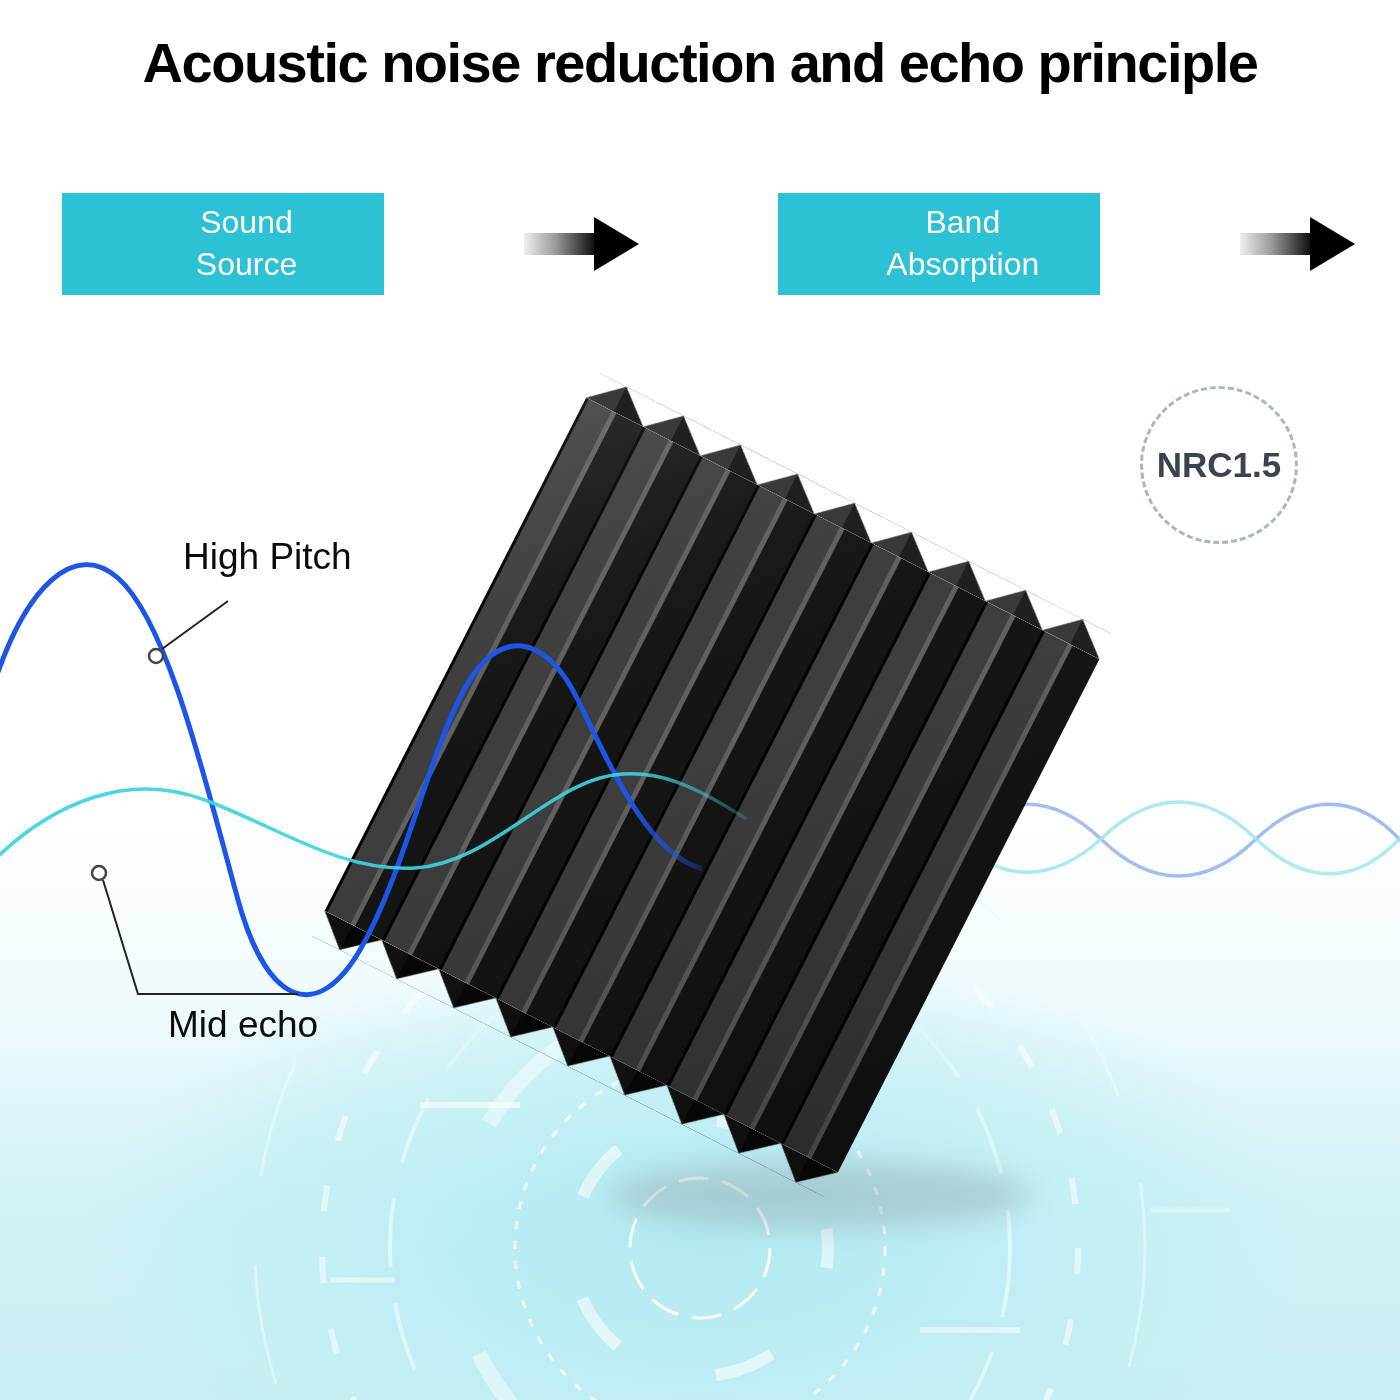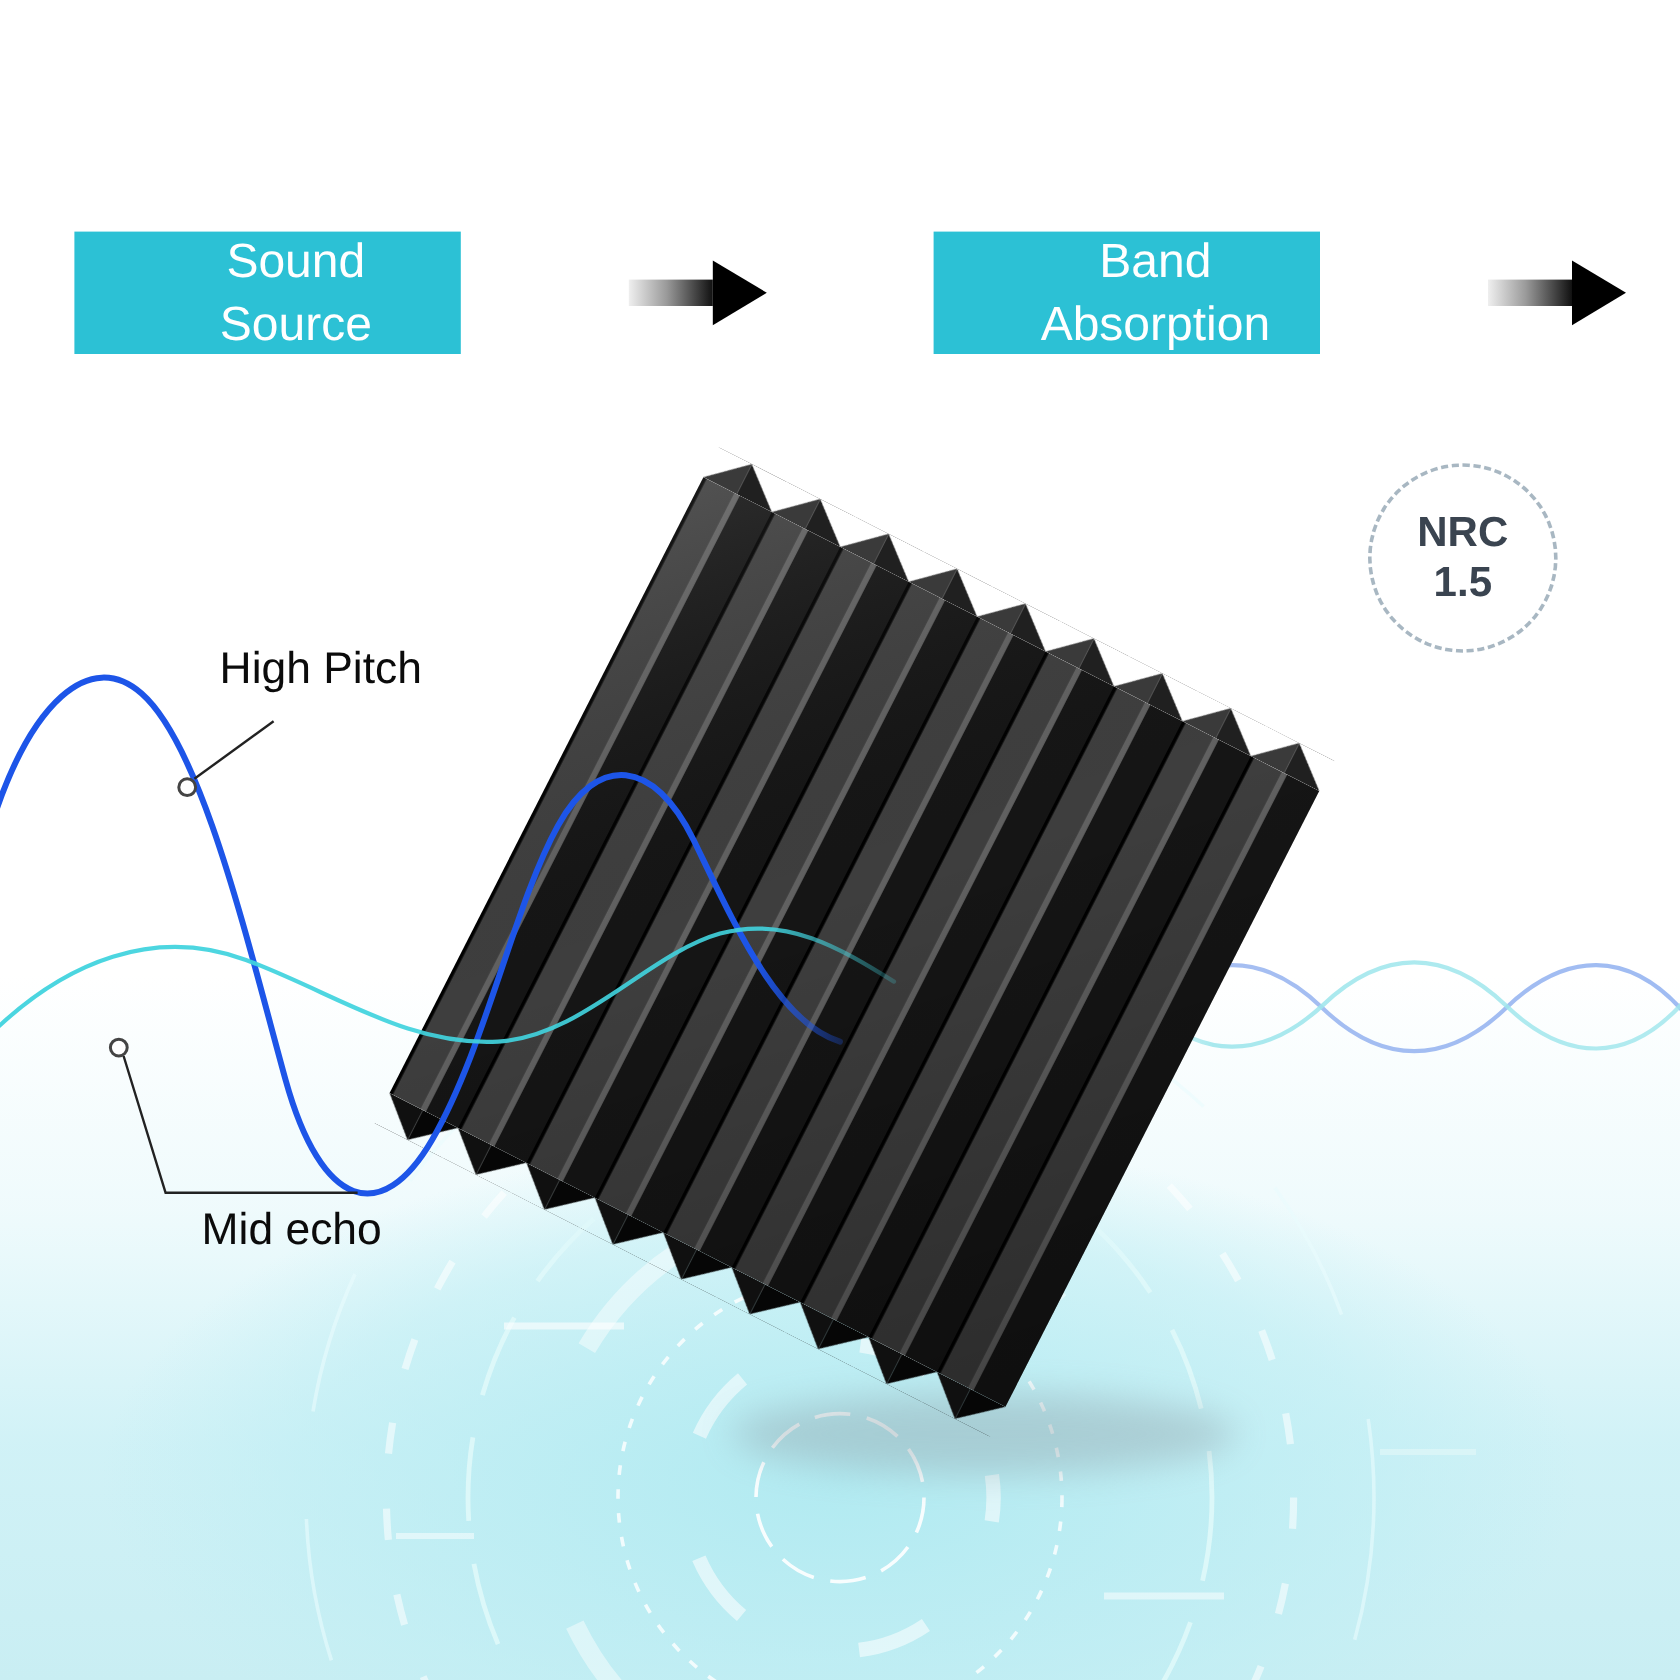--- a/index.html
+++ b/index.html
@@ -19,31 +19,31 @@
     font-size:56px;font-weight:bold;letter-spacing:-1.5px;color:#000;
   }
   .flow-row{
     position:absolute;top:193px;left:62px;right:45px;
     display:flex;align-items:center;justify-content:space-between;
   }
   .flow-box{
     width:322px;height:102px;background:#2cc1d5;color:#fff;
     display:flex;align-items:center;justify-content:center;text-align:center;
   }
-  .flow-label{white-space:pre-line;font-size:40px;line-height:1.3;margin-left:47px;}
+  .flow-label{white-space:pre-line;font-size:32px;line-height:1.3;margin-left:47px;}
   .flow-arrow{display:flex;align-items:center;}
   .arrow-shaft{width:70px;height:22px;background:linear-gradient(90deg,#efefef 0%,#9a9a9a 45%,#111 100%);}
   .arrow-head{width:0;height:0;border-top:27px solid transparent;border-bottom:27px solid transparent;border-left:45px solid #000;}
   .wave-label{position:absolute;font-size:37px;color:#0b0b0b;}
   .wave-label.high{left:183px;top:536px;}
   .wave-label.mid{left:168px;top:1004px;}
   .nrc-badge{
     position:absolute;left:1140px;top:386px;width:152px;height:152px;
     border:3px dashed #a8b7c2;border-radius:50%;
-    display:flex;flex-direction:column;align-items:center;justify-content:center;
+    display:flex;flex-direction:row;align-items:center;justify-content:center;
     color:#3a4450;font-weight:bold;font-size:35px;line-height:1.2;
     background:rgba(255,255,255,0.6);
   }
 </style>
 </head>
 <body>
 
 <div class="canvas">
 
   <div class="bg-water"></div>
@@ -130,20 +130,21 @@
     </g>
 
     <g>
       <line x1="228" y1="601" x2="162" y2="649" stroke="#222" stroke-width="2"></line>
       <circle cx="156" cy="656" r="7" fill="#ffffff" stroke="#444" stroke-width="2.5"></circle>
       <polyline points="103,880 138,994 298,994" fill="none" stroke="#222" stroke-width="2"></polyline>
       <circle cx="99" cy="873" r="7" fill="#ffffff" stroke="#444" stroke-width="2.5"></circle>
     </g>
   </svg>
 
+  <h1 class="title">Acoustic noise reduction and echo principle</h1>
 
   <div class="flow-row">
     <div class="flow-box">
       <span class="flow-label">Sound
 Source</span>
     </div>
     <div class="flow-arrow">
       <span class="arrow-shaft"></span>
       <span class="arrow-head"></span>
     </div>

